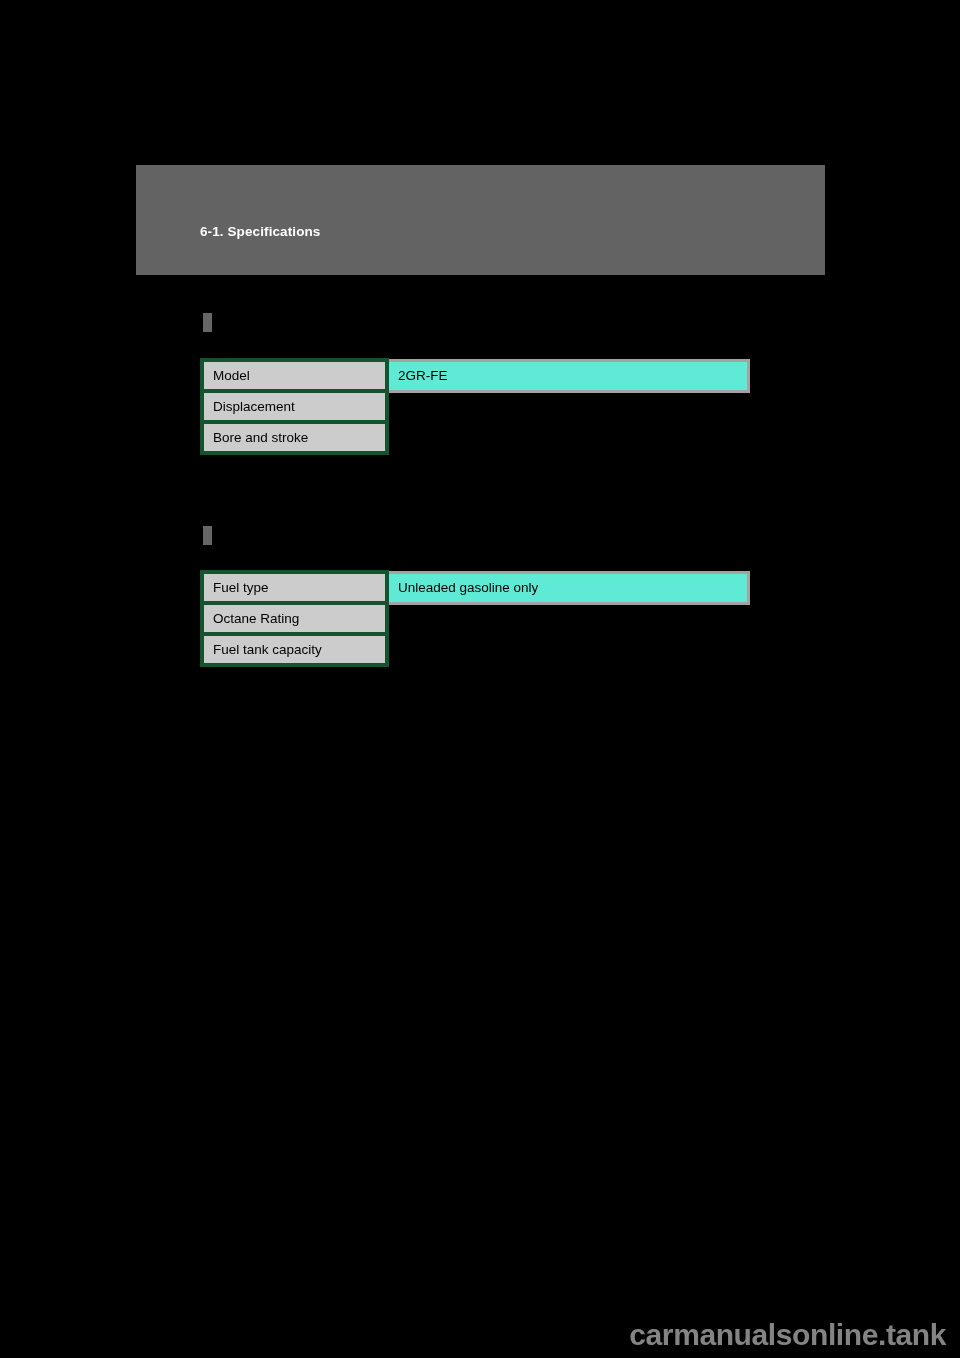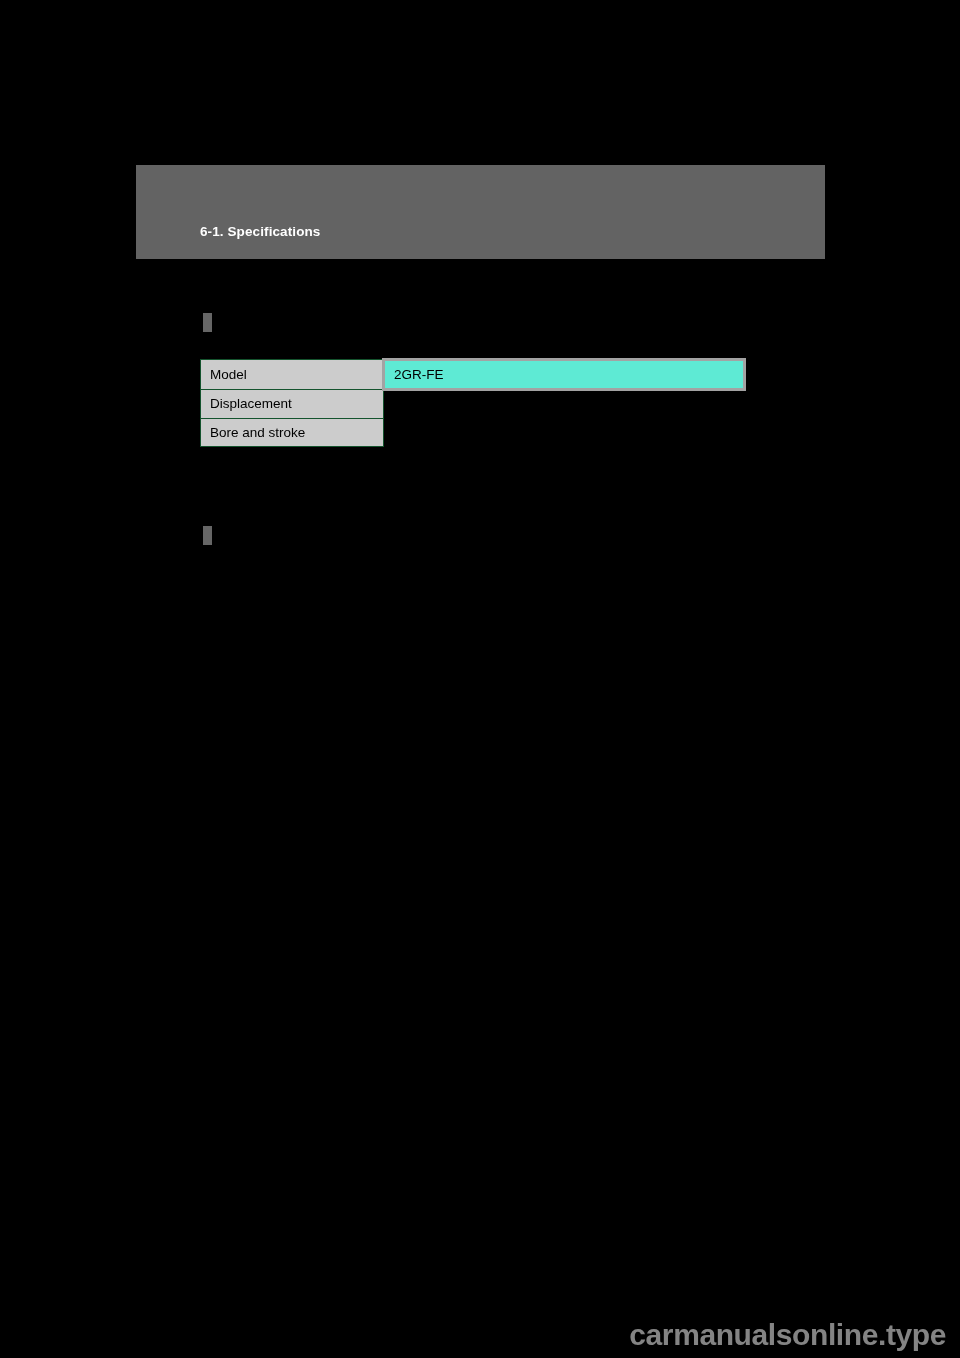--- a/index.html
+++ b/index.html
@@ -23,21 +23,21 @@
     height: 1358px;
     background: #000000;
   }
 
   
   .header-banner {
     position: absolute;
     left: 136px;
     top: 165px;
     width: 689px;
-    height: 94px;
+    height: 110px;
     background: #636363;
   }
   .header-title {
     position: absolute;
     left: 64px;
     top: 59px;
     font-size: 13.5px;
     font-weight: bold;
     color: #ffffff;
     letter-spacing: 0.1px;
@@ -70,21 +70,21 @@
     color: #000000;
     vertical-align: middle;
     line-height: 27px;
     white-space: nowrap;
     overflow: hidden;
   }
 
   .cell-label {
     width: 172px;
     background: #cccccc;
-    border: 1px solid #14532d;
+    border: 4px solid #14532d;
     margin-top: 30px;
   }
   .cell-value {
     width: 349px;
     background: #5eead4;
     border: 3px solid #a3a3a3;
   }
   .cell-empty {
     width: 349px;
     background: transparent;
@@ -126,16 +126,32 @@
       </tr>
       <tr>
         <td class="cell-label">Bore and stroke</td>
         <td class="cell-empty"></td>
       </tr>
     </tbody>
   </table>
 
   <div class="section-marker m2"></div>
 
+  <table class="spec-table t2">
+    <tbody>
+      <tr>
+        <td class="cell-label">Fuel type</td>
+        <td class="cell-value">Unleaded gasoline only</td>
+      </tr>
+      <tr>
+        <td class="cell-label">Octane Rating</td>
+        <td class="cell-empty"></td>
+      </tr>
+      <tr>
+        <td class="cell-label">Fuel tank capacity</td>
+        <td class="cell-empty"></td>
+      </tr>
+    </tbody>
+  </table>
 
-  <div class="watermark">carmanualsonline.type</div>
+  <div class="watermark">carmanualsonline.tank</div>
 
 </div>
 
 </body></html>

